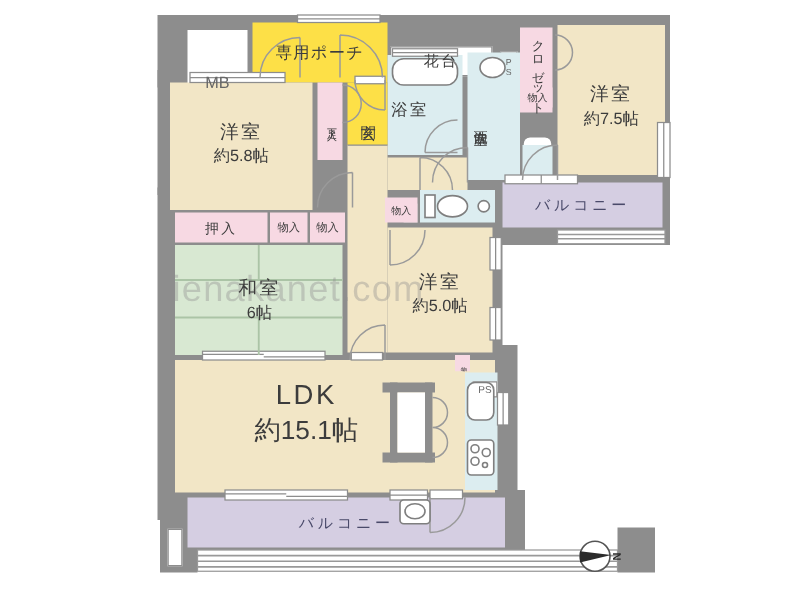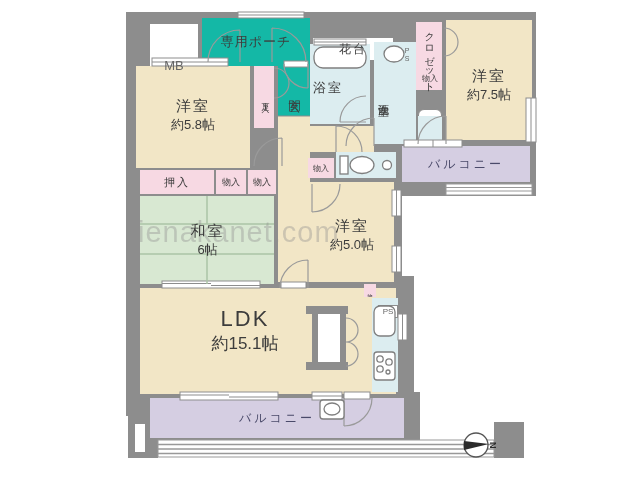--- a/index.html
+++ b/index.html
@@ -4,21 +4,21 @@
 <style>
   html,body{margin:0;padding:0;background:#fff;}
   #plan{position:relative;width:640px;height:480px;background:#ffffff;overflow:hidden;
         font-family:"Liberation Sans","DejaVu Sans",sans-serif;color:#3c3c3c;}
   .g{position:absolute;background:#8d8d8d;}
   .rm{position:absolute;display:flex;align-items:center;justify-content:center;text-align:center;}
   .rm span{position:relative;z-index:5;}
   .beige{background:#f2e6c6;}
   .wet{background:#dcedf0;}
   .pink{background:#f7d9e3;}
-  .peach{background:#14b8a6;}
+  .peach{background:#fde047;}
   .purple{background:#d5cee2;align-items:center;}
   .green{background:#d8e8d2;}
   .white{background:#ffffff;}
   .bordered{border:1.5px solid #8d8d8d;box-sizing:border-box;margin-top:21px;}
   .vtext{writing-mode:vertical-rl;text-orientation:upright;letter-spacing:1px;}
   .lbl{position:absolute;z-index:5;display:flex;flex-direction:column;align-items:center;
        justify-content:center;text-align:center;line-height:1.35;pointer-events:none;}
   .rname{font-size:15px;letter-spacing:2px;}
   .rsize{font-size:13px;letter-spacing:0px;}
   .small{font-size:9px;letter-spacing:0px;}
@@ -242,21 +242,21 @@
   <div class="lbl" style="left:310px;top:212px;width:84px;height:46px;">
     <span class="rname">洋室</span>
     <span class="rsize">約5.0帖</span>
   </div>
   <div class="lbl" style="left:150px;top:218px;width:115px;height:44px;">
     <span class="rname">和室</span>
     <span class="rsize">6帖</span>
   </div>
   <div class="lbl" style="left:150px;top:308px;width:190px;height:44px;">
     <span class="rname" style="font-size:22px;">LDK</span>
-    <span class="rsize" style="font-size:17px;text-align:center;">約15.1帖</span>
+    <span class="rsize" style="font-size:21px;text-align:center;">約15.1帖</span>
   </div>
   <div class="lbl" style="left:310px;top:78px;width:36px;height:20px;">
     <span style="font-size:13px;letter-spacing:2px;">浴室</span>
   </div>
   <div class="lbl vtext" style="left:374px;top:58px;width:18px;height:76px;">
     <span style="font-size:11px;">洗面室</span>
   </div>
 
   <div id="watermark">ienakanet.com</div>
 

